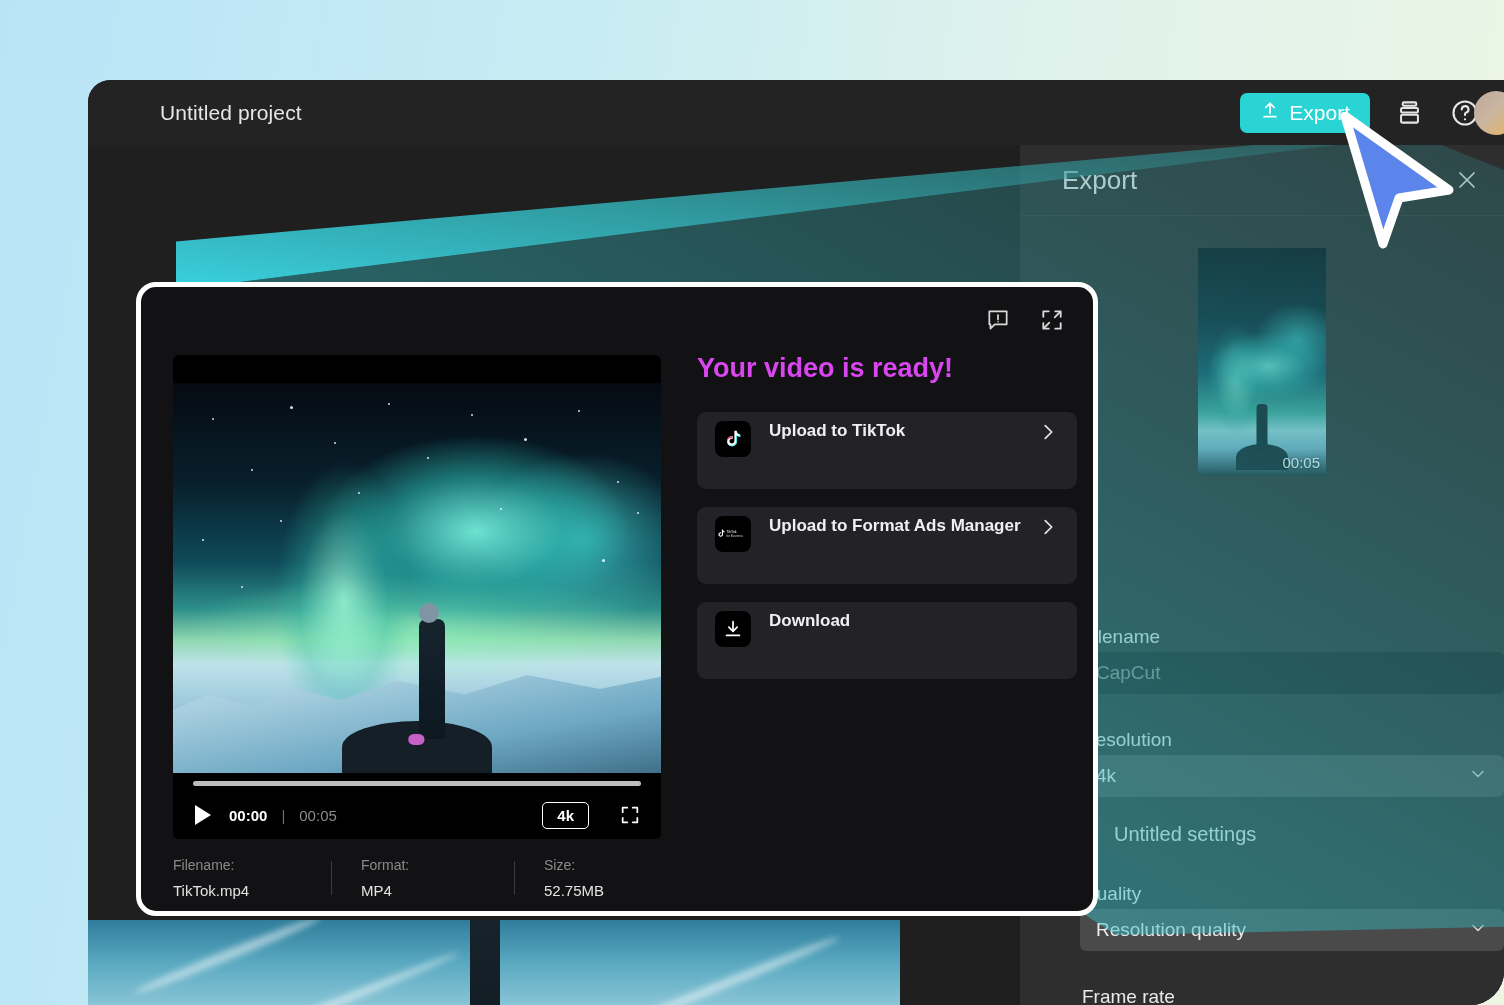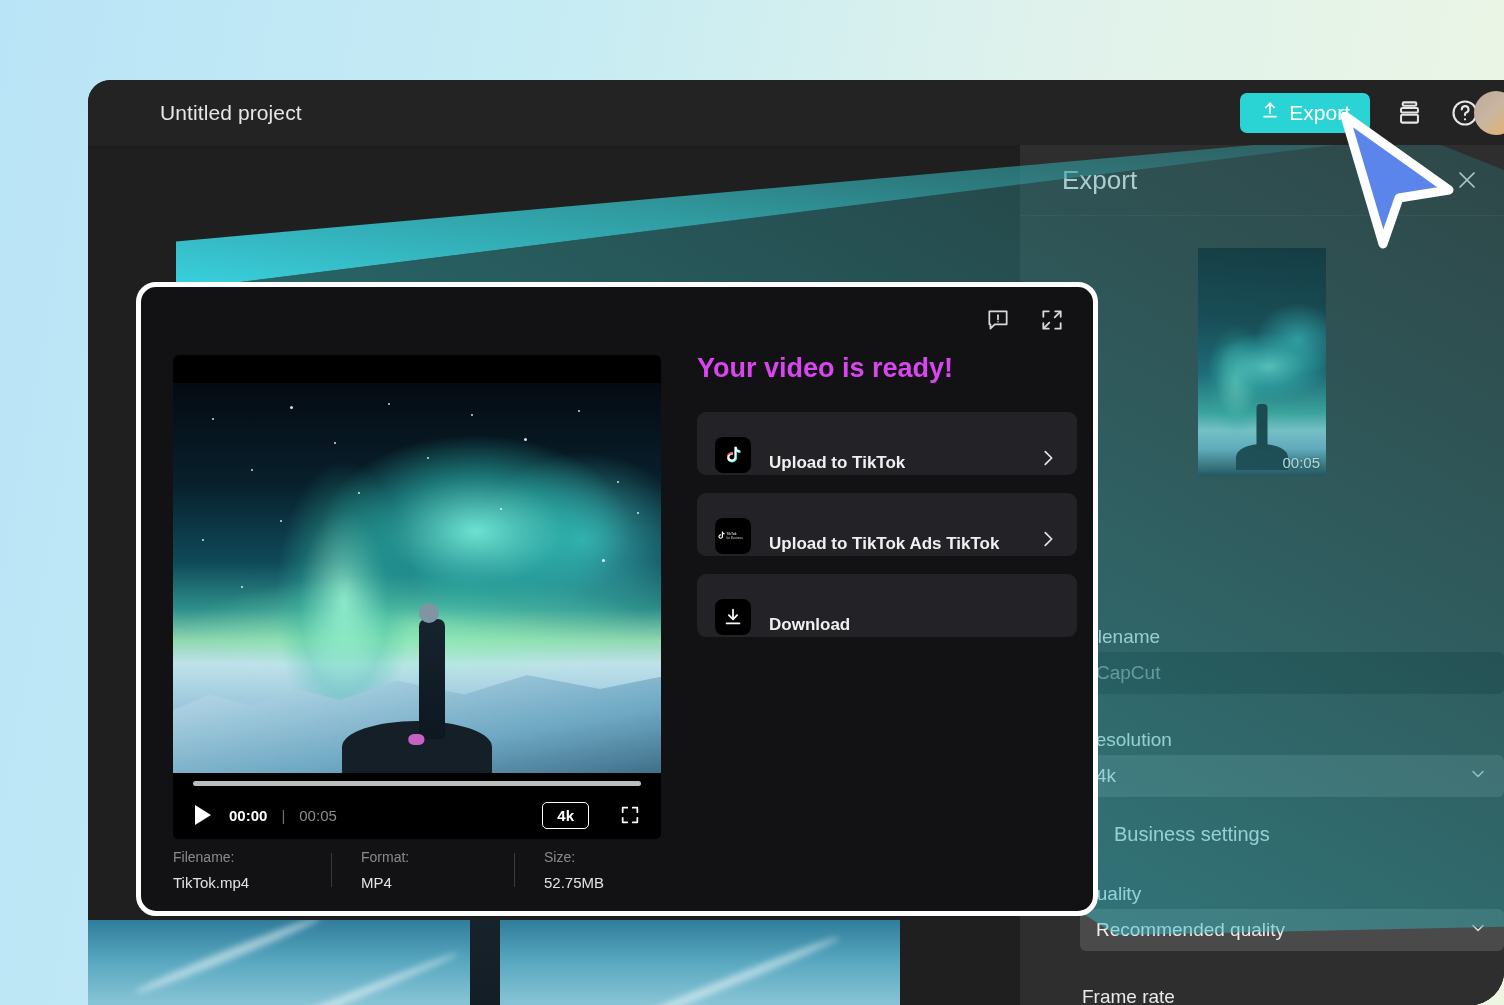--- a/index.html
+++ b/index.html
@@ -210,32 +210,32 @@
   .t-tot { color:#8b8b8b; font-size:15px; }
   .quality-chip {
     margin-left:auto; border:1.6px solid #fff; border-radius:5px;
     color:#fff; font-size:15px; font-weight:bold; padding:4px 14px; cursor:pointer;
   }
   .fs-btn { margin-left:16px; cursor:pointer; display:flex; align-items:center; }
 
   .modal-right { position:absolute; left:556px; top:66px; width:380px; }
   .ready-title { color:#d946ef; font-size:27px; font-weight:bold; margin:0 0 28px 0; }
   .action-btn {
-    display:flex; align-items:flex-end; height:59px; background:#232327;
-    border-radius:9px; margin-bottom:18px; padding:2px 18px; cursor:pointer;
+    display:flex; align-items:flex-start; height:59px; background:#232327;
+    border-radius:9px; margin-bottom:18px; padding:9px 18px; cursor:pointer;
   }
   .action-icon {
     width:36px; height:36px; border-radius:8px; background:#000;
     display:flex; align-items:center; justify-content:center; flex:0 0 auto;
   }
   .action-label { color:#f0f0f0; font-size:17px; font-weight:bold; margin-left:18px; }
   .action-chevron { margin-left:auto; }
 
   .meta-row {
-    position:absolute; left:32px; right:32px; bottom:20px;
+    position:absolute; left:32px; right:32px; bottom:12px;
     display:flex; align-items:flex-end;
   }
   .meta-item { position:relative; padding-right:28px; }
   .meta-item + .meta-item { padding-left:30px; }
   .meta-item + .meta-item::before {
     content:""; position:absolute; left:0; top:4px; width:1px; height:34px; background:#3a3a3a;
   }
   .meta-k { color:#8a8a8a; font-size:14px; margin-bottom:9px; }
   .meta-v { color:#e3e3e3; font-size:15px; }
 
@@ -294,26 +294,26 @@
               </svg>
           </span>
         </div>
 
         <div class="adv-row" style="top:606px">
           <span>
             <svg width="20" height="20" viewBox="0 0 24 24" fill="none" stroke="#e0e0e0" stroke-width="1.8" stroke-linecap="round" stroke-linejoin="round">
                 <path d="M6 15l6-6 6 6"></path>
               </svg>
           </span>
-          <span>Business settings</span>
+          <span>Untitled settings</span>
         </div>
 
         <div class="field-label" style="top:667px">Quality</div>
         <div class="select-box" style="top:693px">
-          <span>Recommended quality</span>
+          <span>Resolution quality</span>
           <span class="chev">
             <svg width="20" height="20" viewBox="0 0 24 24" fill="none" stroke="#d8d8d8" stroke-width="1.8" stroke-linecap="round" stroke-linejoin="round">
                 <path d="M6 9l6 6 6-6"></path>
               </svg>
           </span>
         </div>
 
         <div class="field-label" style="top:770px">Frame rate</div>
 
       </div>
@@ -458,21 +458,21 @@
         </div>
 
         <div class="action-btn">
           <span class="action-icon">
             <svg width="30" height="16" viewBox="0 0 60 22">
               <path d="M10.2 4.1c.7.9 1.7 1.5 2.9 1.6v2.2c-1.1 0-2.2-.3-3.1-.9v5c0 2.5-2 4.6-4.6 4.6S.8 14.6.8 12.1 2.9 7.5 5.4 7.5c.3 0 .5 0 .8.1v2.3c-.2-.1-.5-.1-.8-.1-1.3 0-2.3 1-2.3 2.3s1 2.3 2.3 2.3 2.3-1 2.3-2.3V2.2h2.2c.1.7.2 1.3.3 1.9z" fill="#ffffff"></path>
               <text x="17" y="9" font-family="Liberation Sans, sans-serif" font-size="7" fill="#ffffff">TikTok</text>
               <text x="17" y="17" font-family="Liberation Sans, sans-serif" font-size="6" fill="#cfcfcf">for Business</text>
             </svg>
           </span>
-          <span class="action-label">Upload to TikTok Ads TikTok</span>
+          <span class="action-label">Upload to Format Ads Manager</span>
           <span class="action-chevron">
             <svg width="22" height="22" viewBox="0 0 24 24" fill="none" stroke="#e4e4e4" stroke-width="1.9" stroke-linecap="round" stroke-linejoin="round">
                 <path d="M9 5l7 7-7 7"></path>
               </svg>
           </span>
         </div>
 
         <div class="action-btn">
           <span class="action-icon">
             <svg width="22" height="22" viewBox="0 0 24 24" fill="none" stroke="#ffffff" stroke-width="1.9" stroke-linecap="round" stroke-linejoin="round">

